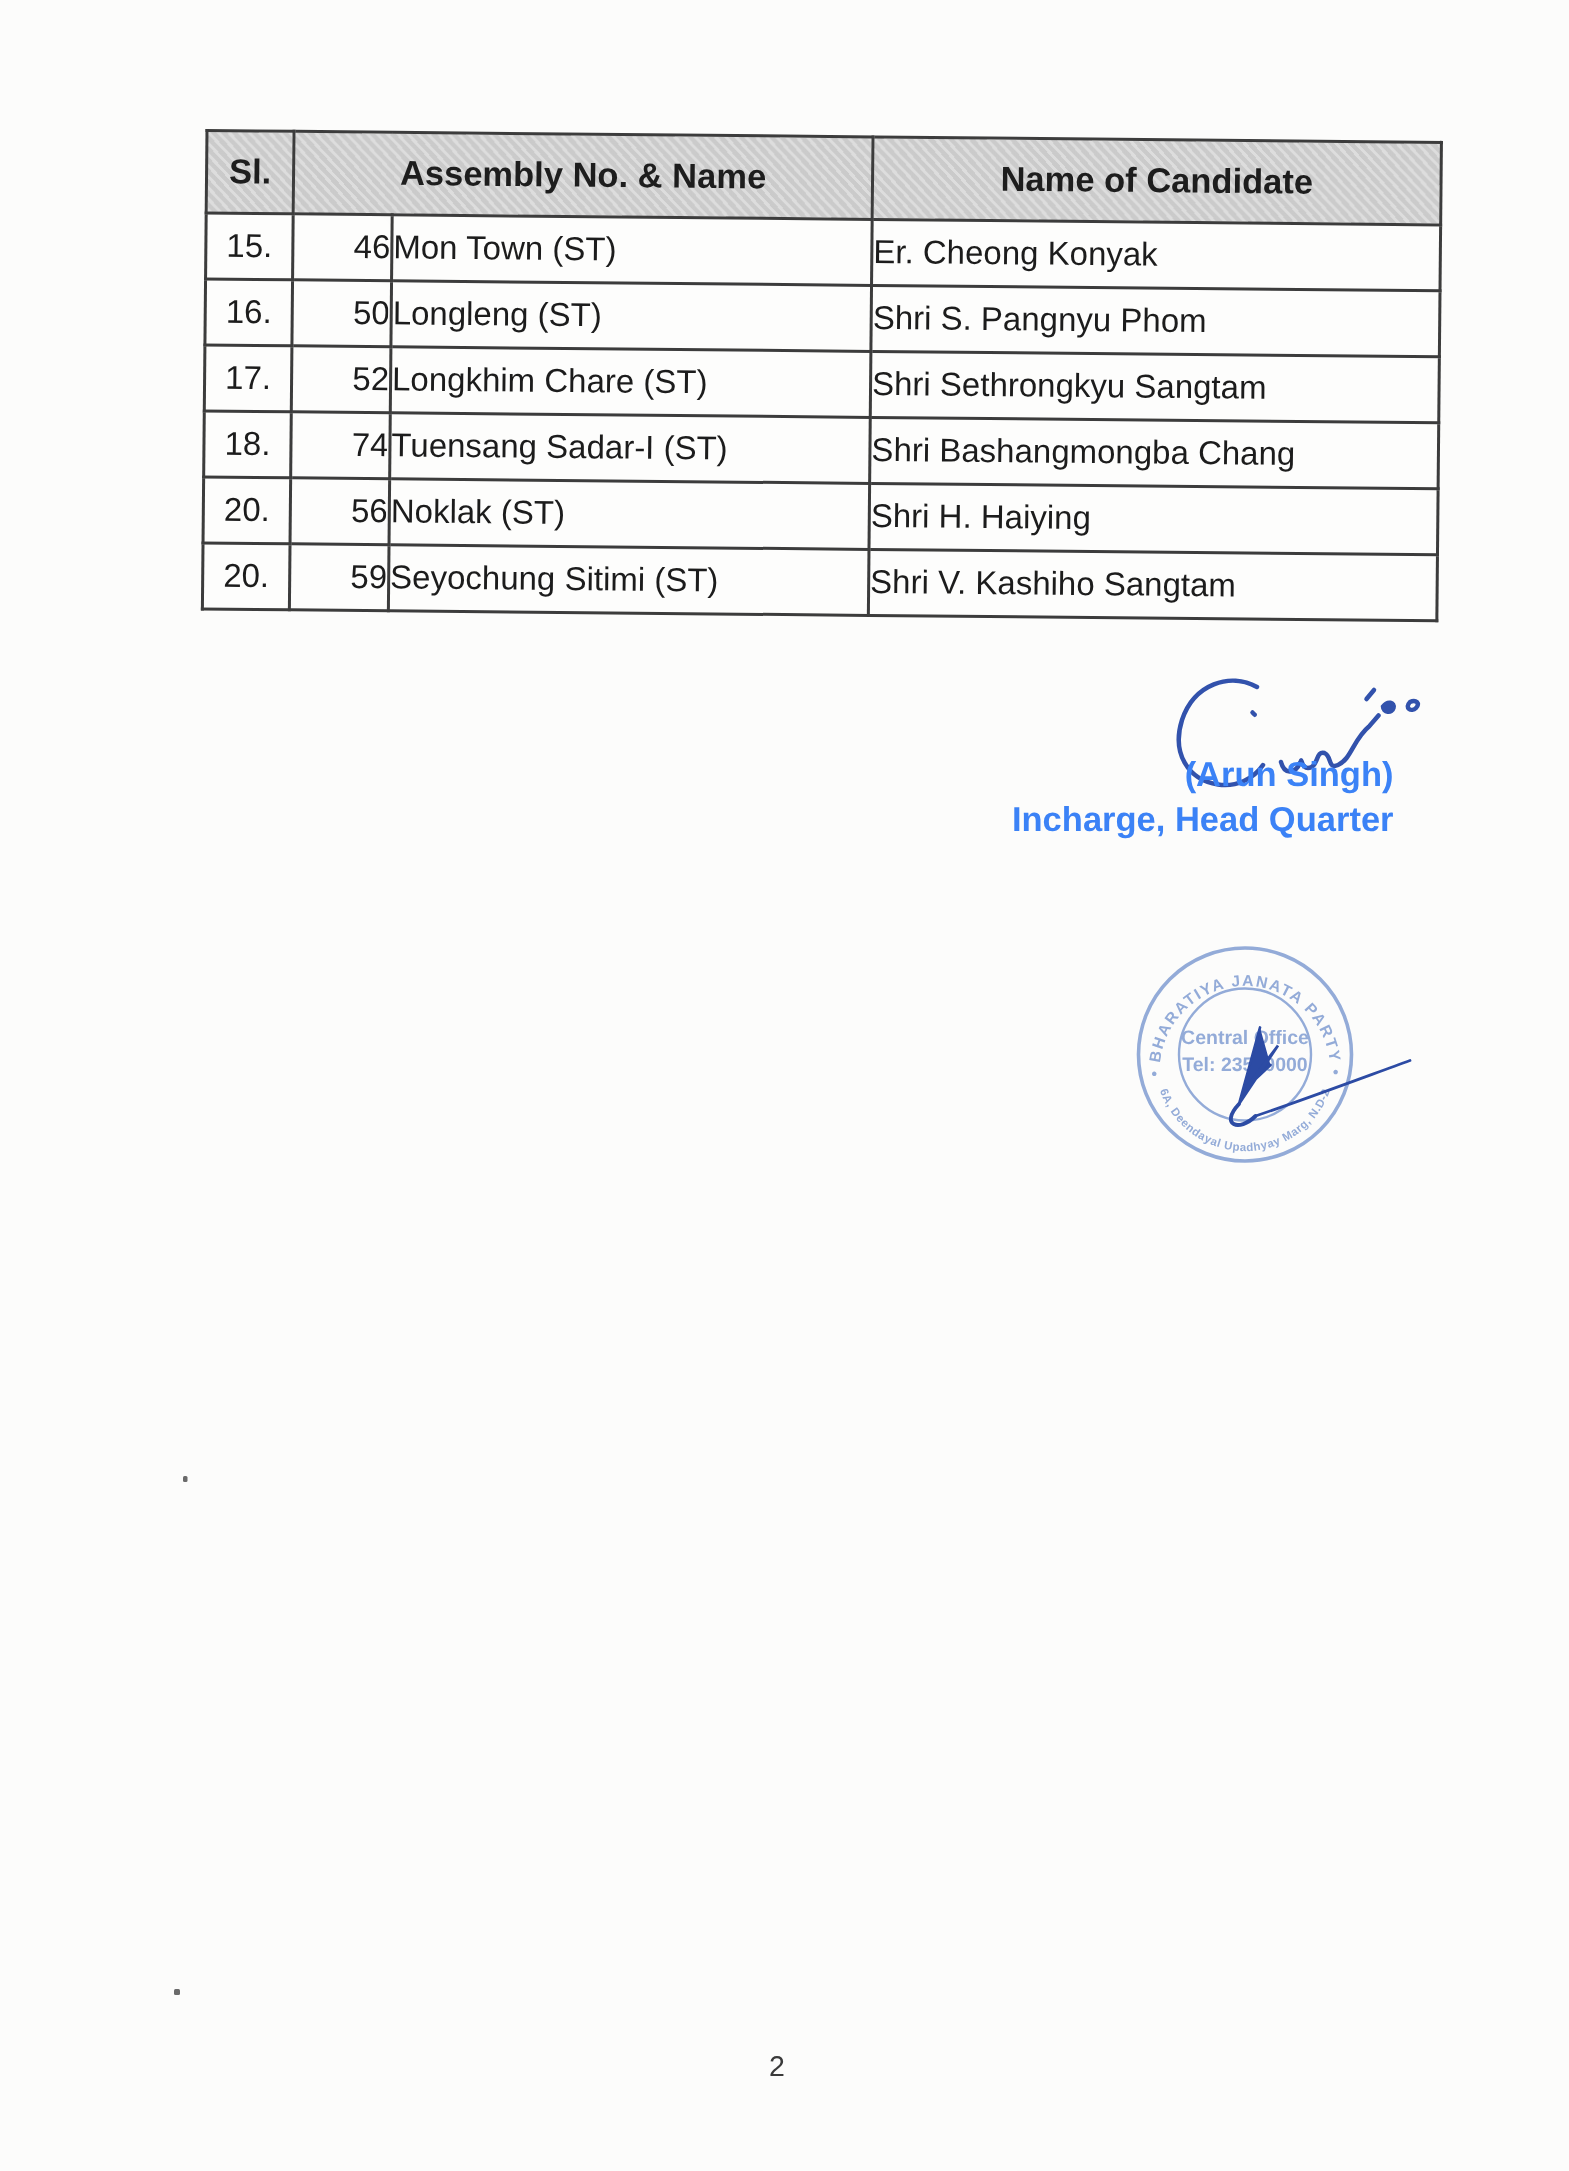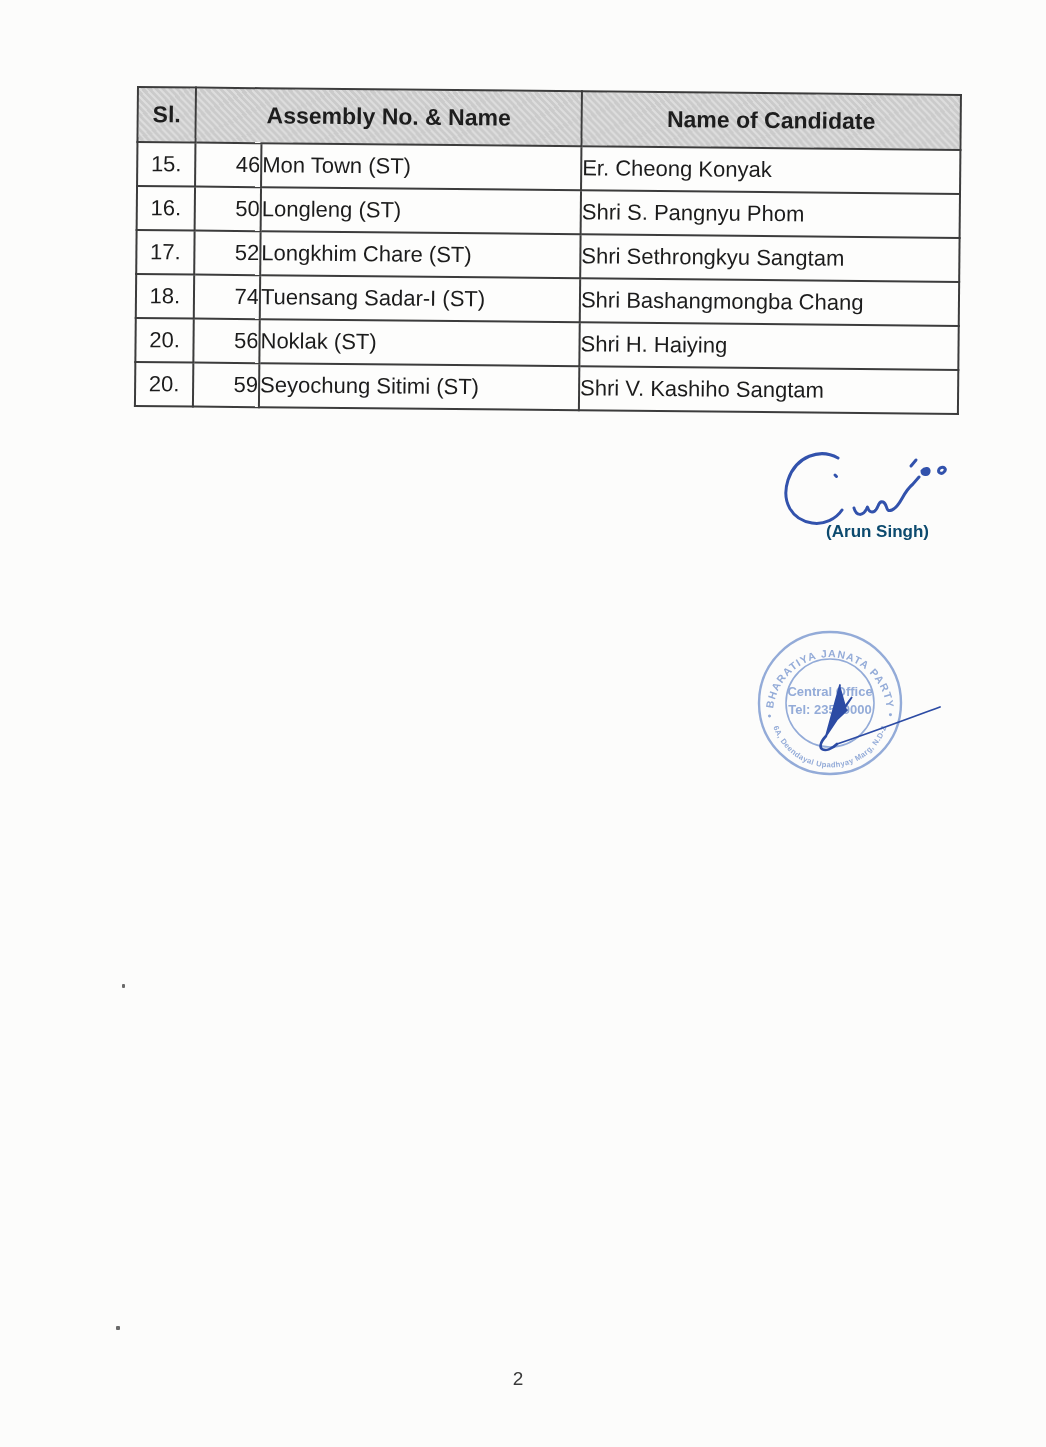--- a/index.html
+++ b/index.html
@@ -63,26 +63,26 @@
   td.cname{padding-left:14px; text-align:left;}
 
   
   .sig-ink{
     position:absolute;
     left:772px; top:444px;
     width:205px; height:95px;
   }
   .sig-block{
     position:absolute;
-    top:517px;
+    top:501px;
     right:117px;
     text-align:right;
-    font-size:17px;
+    font-size:23px;
     font-weight:700;
-    color:#0c4a6e;
+    color:#3b82f6;
     line-height:30px;
     white-space:nowrap;
   }
 
   
   .stamp{
     position:absolute;
     left:752px; top:624px;
     width:200px; height:165px;
     filter:blur(0.3px);
@@ -176,20 +176,21 @@
       <path d="M 63,31 l 1.5,1.5"></path>
       <path d="M 82,64 C 84,72 91,73 95,64 C 96,60 95,68 100,68 C 107,68 105,56 111,58 C 116,60 113,69 120,66 C 129,62 130,49 141,40 L 147,33"></path>
       <path d="M 150,27 c 3,-4 8,-3 7,1 c -1,4 -7,3 -7,-1 z" fill="#3252ac"></path>
       <path d="M 139,22 l 5,-6"></path>
       <path d="M 168,24 c 4,-2 7,1 4,4 c -3,3 -8,0 -4,-4 z"></path>
     </g>
   </svg>
 
   <div class="sig-block">
     <div>(Arun Singh)</div>
+    <div>Incharge, Head Quarter</div>
   </div>
 
   <svg class="stamp" viewBox="0 0 200 165" xmlns="http://www.w3.org/2000/svg">
     <defs>
       <path id="arcTop" d="M 21.6,98.5 A 57,57 0 1 1 134.4,98.5"></path>
       <path id="arcBot" d="M 19.0,94.3 A 60,60 0 0 0 137.0,94.3"></path>
     </defs>
     <g opacity="0.88">
       <circle cx="78" cy="79" r="71" fill="none" stroke="#85a0d3" stroke-width="2.4"></circle>
       <circle cx="78" cy="79" r="44" fill="none" stroke="#85a0d3" stroke-width="1.6"></circle>

